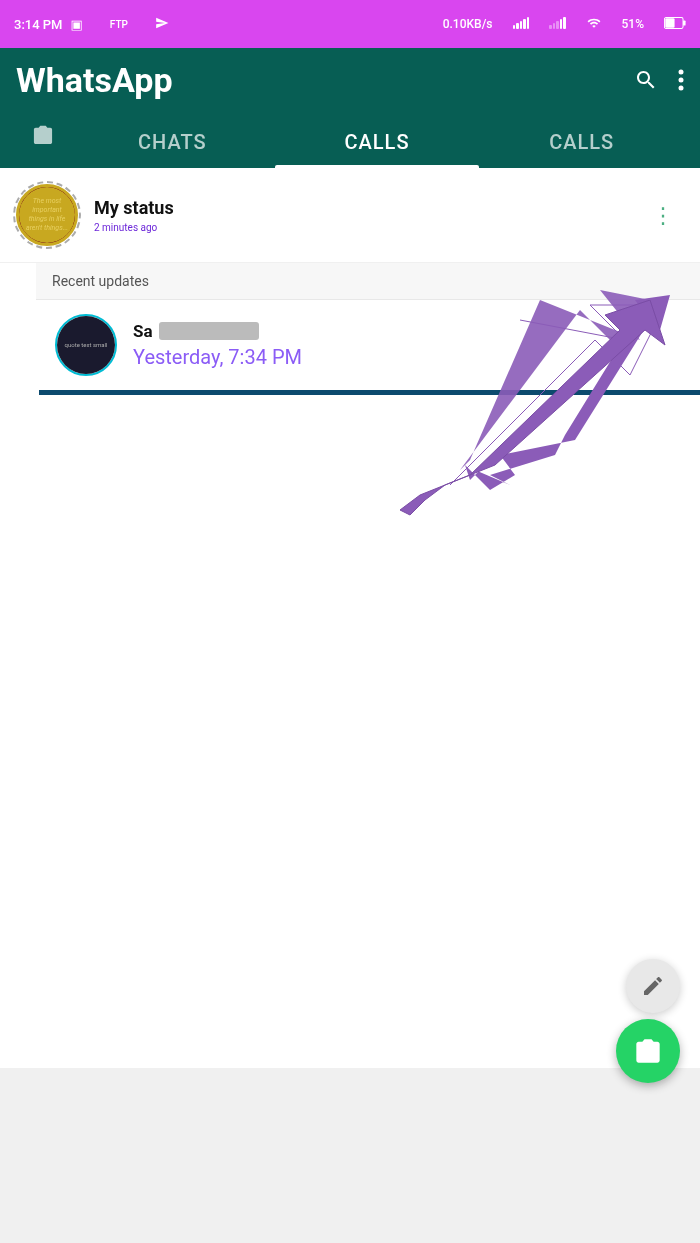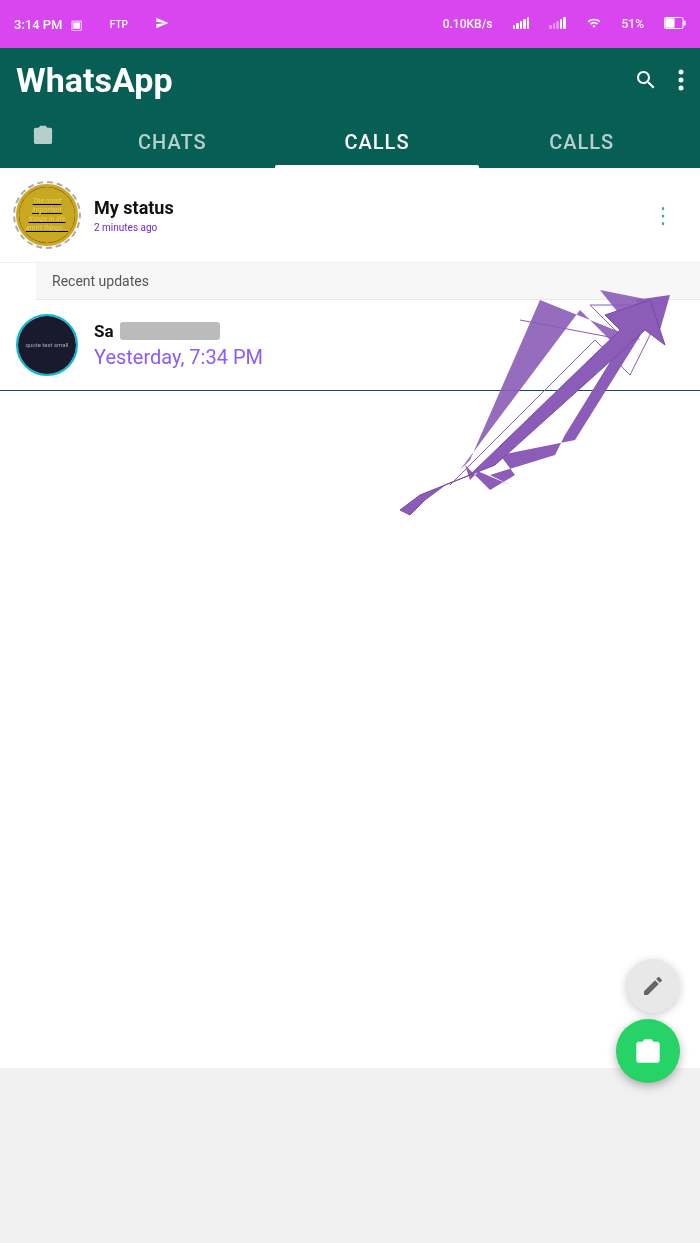--- a/index.html
+++ b/index.html
@@ -132,21 +132,20 @@
     .status-avatar-my {
       width: 62px;
       height: 62px;
       border-radius: 50%;
       background: #7f1d1d;
       display: flex;
       align-items: center;
       justify-content: center;
       border: 3px solid #c8a820;
       overflow: hidden;
-      text-decoration: underline;
     }
     .status-avatar-my-inner {
       width: 56px;
       height: 56px;
       border-radius: 50%;
       background: #c8a820;
       display: flex;
       align-items: center;
       justify-content: center;
       padding: 4px;
@@ -198,21 +197,22 @@
       border-bottom: 1px solid #e8e8e8;
       margin-left: 36px;
     }
 
     
     .status-item-row {
       display: flex;
       align-items: center;
       padding: 14px 16px;
       background: white;
-      border-bottom: 1px solid #0c4a6e;
+      border-bottom: 5px solid #0c4a6e;
+      margin-left: 39px;
     }
     .status-avatar-recent {
       width: 62px;
       height: 62px;
       border-radius: 50%;
       background: #1a1a2e;
       margin-right: 16px;
       flex-shrink: 0;
       position: relative;
       overflow: hidden;

